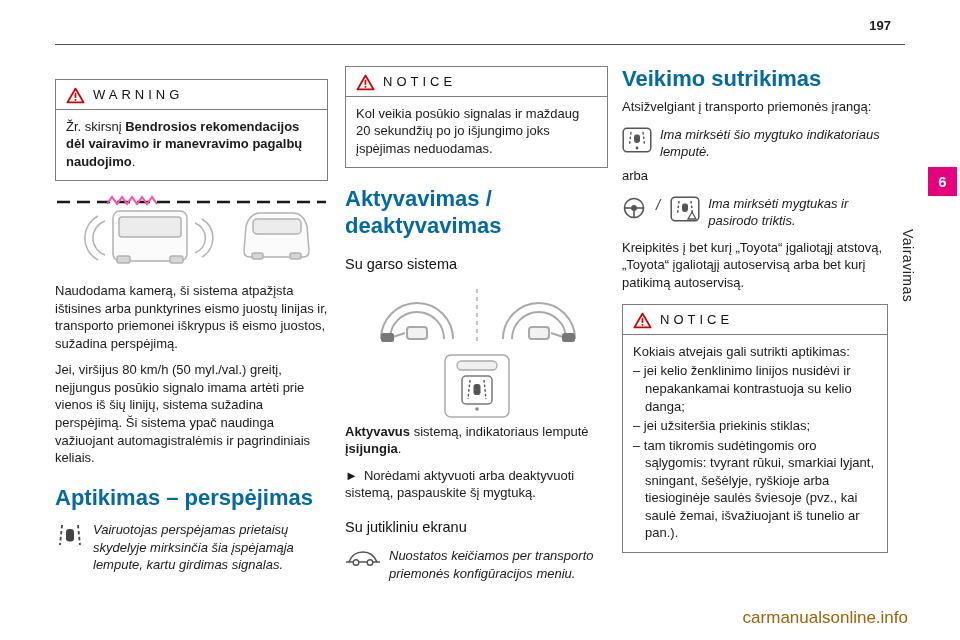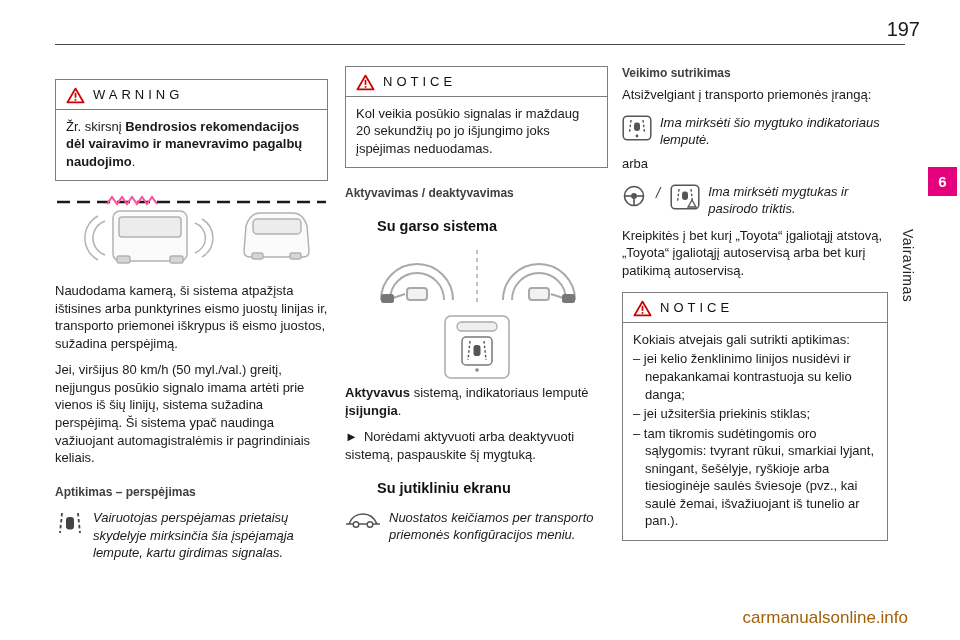--- a/index.html
+++ b/index.html
@@ -4,41 +4,41 @@
 <style>
   * { margin:0; padding:0; box-sizing:border-box; }
   html,body { width:960px; height:640px; }
   body {
     background:#ffffff;
     font-family:"Liberation Sans", sans-serif;
     color:#1a1a1a;
     position:relative;
     overflow:hidden;
   }
-  .pagenum { position:absolute; top:18px; right:40px; font-size:20px; font-weight:normal; }
+  .pagenum { position:absolute; top:18px; right:69px; font-size:13px; font-weight:bold; }
   .topline { position:absolute; top:44px; left:55px; width:850px; height:1px; background:#4a4a4a; }
   .chapter-tab {
     position:absolute; top:167px; right:3px; width:29px; height:29px;
     background:#e5007d; color:#fff; font-weight:bold; font-size:15px;
     display:flex; align-items:center; justify-content:center;
   }
   .chapter-name {
     position:absolute; top:229px; right:44px;
     writing-mode:vertical-rl; font-size:14px; color:#222; letter-spacing:0.5px;
   }
   .watermark { position:absolute; right:52px; bottom:12px; font-size:17px; color:#a16207; }
 
   .col { position:absolute; top:66px; font-size:13px; line-height:1.35; }
   .col1 { left:55px;  width:273px; }
   .col2 { left:345px; width:263px; }
   .col3 { left:622px; width:266px; }
 
   .doc-title { font-size:21.5px; line-height:1.22; color:#9b9b9b; font-weight:normal; }
-  h2.sec { font-size:12px; font-weight:bold; line-height:1.2; margin-top:18px; color:#404040; }
-  h3.sub { font-size:14.5px; font-weight:bold; margin-top:16px; color:#111;margin-left:32px; }
+  h2.sec { font-size:22px; font-weight:bold; line-height:1.2; margin-top:18px; color:#0369a1; }
+  h3.sub { font-size:14.5px; font-weight:normal; margin-top:16px; color:#111; }
   p.body { margin-top:9px; }
 
   .alert-box { border:1px solid #7d7d7d; margin-top:13px; background:#fff; }
   .alert-head { display:flex; align-items:flex-end; gap:8px; padding:6px 10px 5px 10px; border-bottom:1px solid #7d7d7d; }
   .alert-head .alert-label { font-size:13px; letter-spacing:4px; color:#111; }
   .alert-body { padding:8px 10px 10px 10px; font-size:13px; line-height:1.35; }
   .alert-body ul { list-style:none; margin-top:2px; }
   .alert-body li { padding-left:12px; text-indent:-12px; margin-top:2px; }
 
   .figure { display:flex; justify-content:center; align-items:center; margin-top:12px; }

